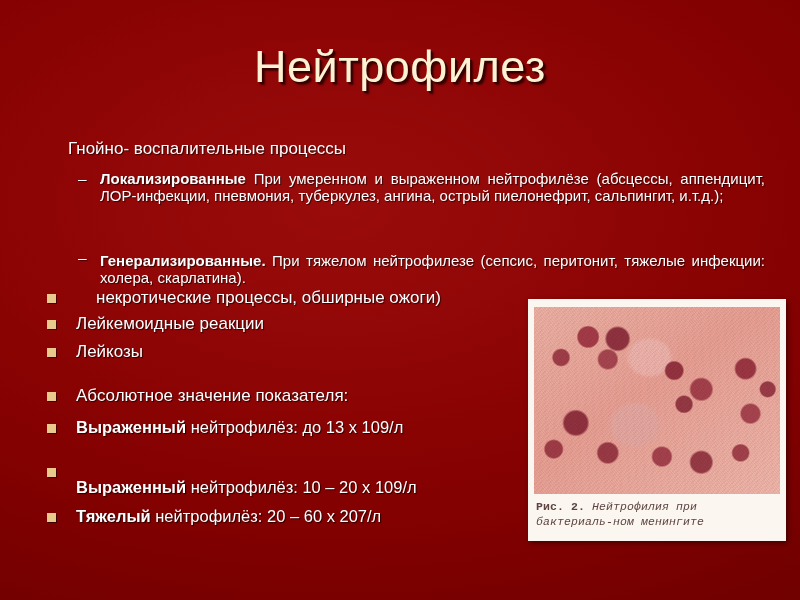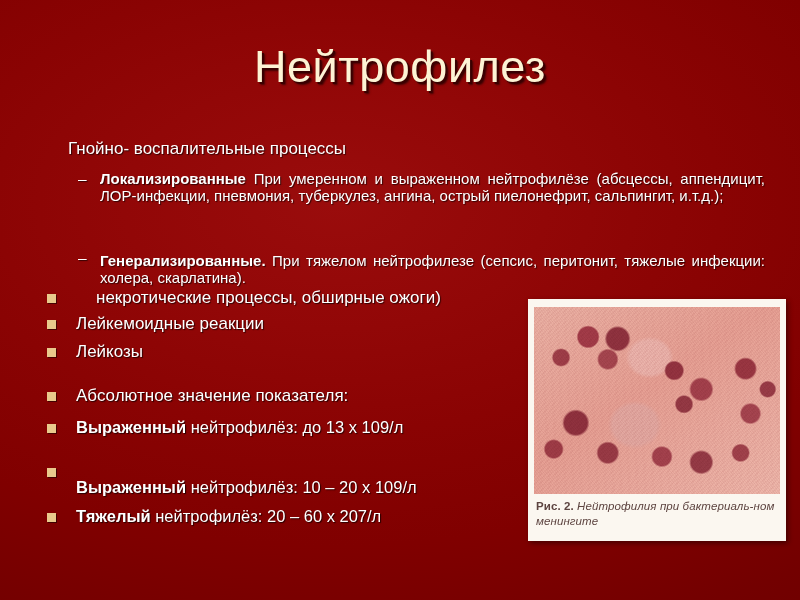--- a/index.html
+++ b/index.html
@@ -160,20 +160,21 @@
   }
   #caption {
     position: absolute;
     left: 8px;
     top: 200px;
     width: 240px;
     font-size: 11.5px;
     line-height: 15px;
     color: #5d4440;
     letter-spacing: 0.1px;
+    font-family: Liberation Mono, monospace;
   }
   #caption .cap-num { font-weight: bold; font-style: normal; }
   #caption .cap-txt { font-style: italic; }
 </style>
 </head>
 <body>
 
 <div id="slide">
 
   <div id="title">Нейтрофилез</div>

